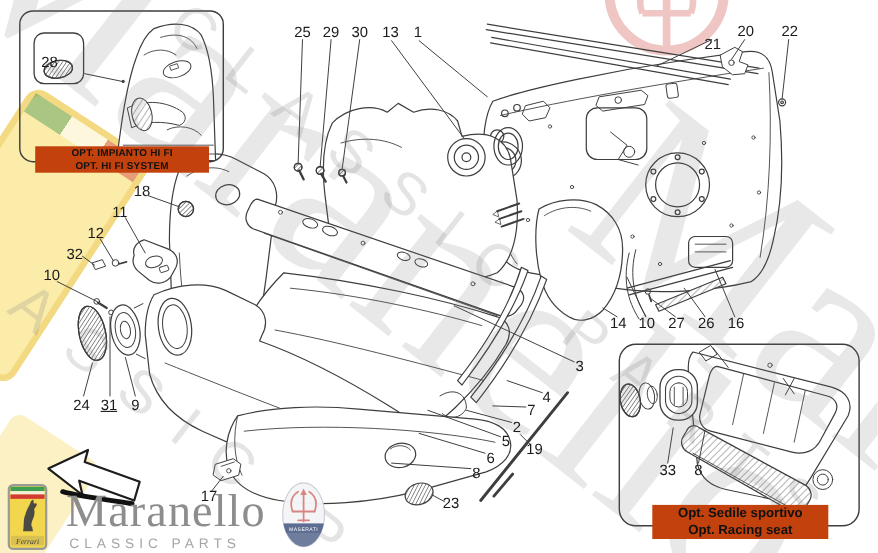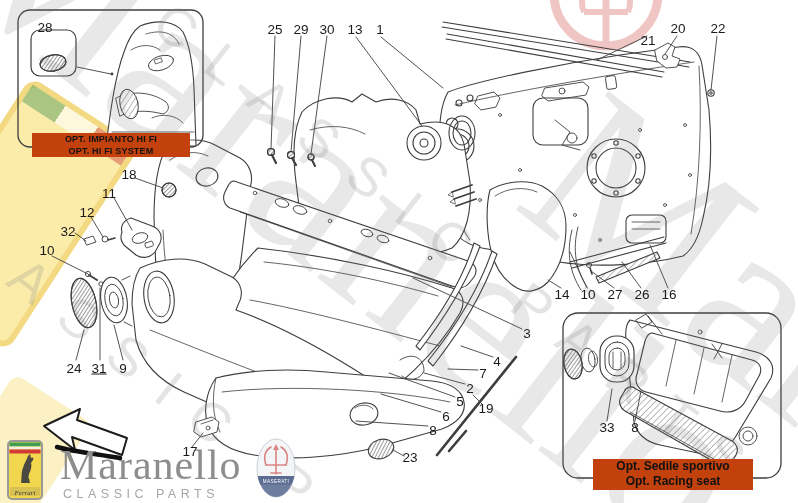--- a/index.html
+++ b/index.html
@@ -387,21 +387,21 @@
   </div>
   <div class="caption cap2">
     <div>Opt. Sedile sportivo</div>
     <div>Opt. Racing seat</div>
   </div>
 
   <div class="wordmark">Maranello</div>
   <div class="wordsub">CLASSIC PARTS</div>
 
   <div class="abs" id="callout-layer" style="left:0;top:0;width:798px;height:503px;pointer-events:none;">
-      <div class="callout" style="left: 45px; top: 27px;">28</div>
+      <div class="callout" style="left: 45px; top: 56px;">28</div>
       <div class="callout" style="left: 275px; top: 29px;">25</div>
       <div class="callout" style="left: 301px; top: 29px;">29</div>
       <div class="callout" style="left: 327px; top: 29px;">30</div>
       <div class="callout" style="left: 355px; top: 29px;">13</div>
       <div class="callout" style="left: 380px; top: 29px;">1</div>
       <div class="callout" style="left: 648px; top: 40px;">21</div>
       <div class="callout" style="left: 678px; top: 28px;">20</div>
       <div class="callout" style="left: 718px; top: 28px;">22</div>
       <div class="callout" style="left: 129px; top: 174px;">18</div>
       <div class="callout" style="left: 109px; top: 193px;">11</div>

